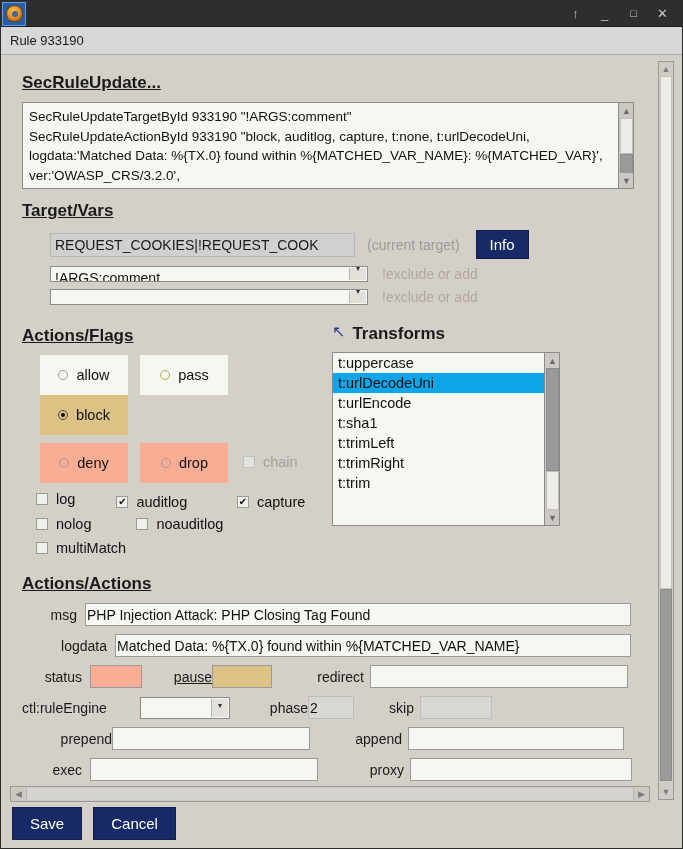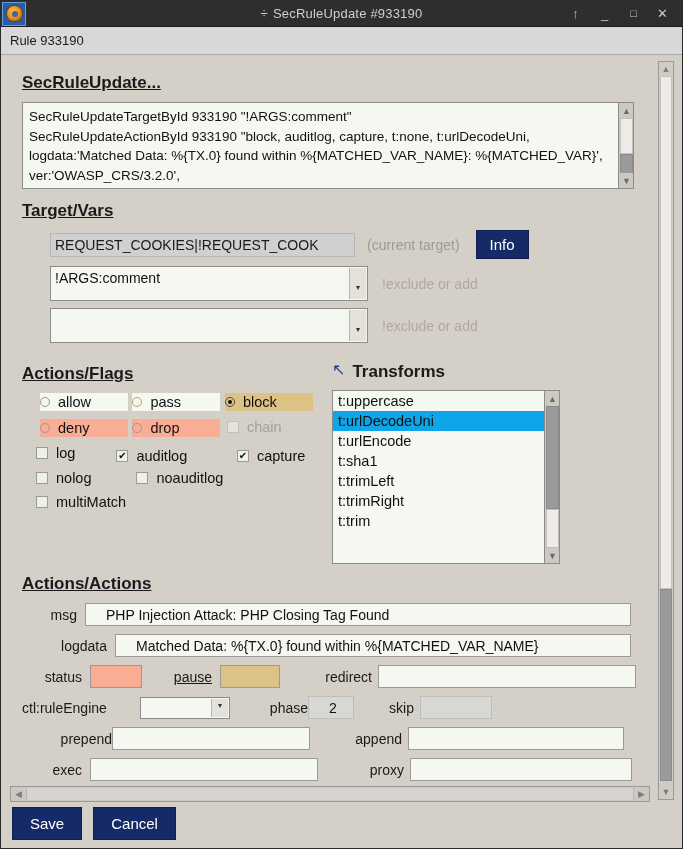--- a/index.html
+++ b/index.html
@@ -145,43 +145,45 @@
   .btn-info {
     margin-left: 16px;
     background: #152a66; color: #fff;
     font-size: 15px;
     padding: 5px 13px;
     border: 1px solid #101f4c;
   }
   .combo-row { margin: 0 0 7px 28px; }
   .combo {
     position: relative;
-    width: 318px; height: 35px;
+    width: 318px; height: 16px;
     background: #f4f8f0; border: 1px solid #8b8b8b;
     font-size: 14px; color: #111;
     padding: 2px 22px 2px 4px; line-height: 18px;
     white-space: nowrap; overflow: hidden;
   }
   .combo .arrow {
     position: absolute; right: 1px; top: 1px; bottom: 1px; width: 17px;
     background: #e3e1da; border-left: 1px solid #b6b6b6;
     display: flex; align-items: flex-end; justify-content: center;
     padding-bottom: 2px; font-size: 8px; color: #333;
   }
   .hint2 { color: #b0a6a6; font-size: 14px; margin-left: 14px; }
 
   
   .two-col { display: flex; align-items: flex-start; }
   .col-left { width: 305px; }
   .col-right { width: 240px; margin-left: 5px; }
 
   .flagbtn {
     display: inline-flex; align-items: center;
-    height: 18px; width: 88px;
+    justify-content: center;
+    height: 40px; width: 88px;
     font-size: 14.5px; color: #111;
+    margin-right: 8px;
   }
   .flagbtn .radio {
     width: 10px; height: 10px; border-radius: 50%;
     border: 1px solid #9a9a9a; margin-right: 8px;
     background: transparent; flex: 0 0 auto;
     position: relative;
   }
   .flagbtn.sel .radio { border-color: #4a4a4a; }
   .flagbtn.sel .radio::after {
     content: ""; position: absolute; left: 2px; top: 2px;
@@ -239,21 +241,21 @@
     position: absolute; left: 1px; top: 118px; width: 13px; height: 39px;
     background: #eeece6; border: 1px solid #c3c0ba;
   }
 
   
   .p-row { display: flex; align-items: center; margin-bottom: 8px; }
   .p-label { font-size: 14px; color: #1a1a1a; text-align: right; }
   .p-input {
     background: #f4f8f0; border: 1px solid #9a9a9a;
     height: 23px; font-size: 14px; color: #111;
-    padding: 2px 20px; line-height: 18px;
+    padding: 2px 1px; line-height: 18px;
     white-space: nowrap; overflow: hidden;
   }
   .p-input.gray { background: #d7d7d3; border-color: #bdbdbd; }
   .p-swatch { height: 23px; border: 1px solid #9a9a9a; }
 
   
   .hscroll {
     position: absolute; left: 8px; bottom: 45px;
     width: 640px; height: 16px;
     background: #ccc9c2; border: 1px solid #9a9a9a;
@@ -299,23 +301,20 @@
   }
 </style>
 </head>
 <body>
 
 <div class="window">
 
   <div class="titlebar">
     <div class="titlebar-icon">
       <div class="shield"></div>
-    </div>
-    <div class="title-center">
-      <span class="divider-glyph">÷</span><span>SecRuleUpdate #933190</span>
     </div>
     <div class="win-controls">
       <div class="win-btn">↑</div>
       <div class="win-btn">_</div>
       <div class="win-btn sq">□</div>
       <div class="win-btn">✕</div>
     </div>
   </div>
 
   <div class="rulebar">
@@ -461,21 +460,21 @@
         </div>
 
         <div class="p-row">
           <span class="p-label" style="width:85px;margin-right:8px;">logdata</span>
           <span class="p-input" style="width:516px;">Matched Data: %{TX.0} found within %{MATCHED_VAR_NAME}</span>
         </div>
 
         <div class="p-row">
           <span class="p-label" style="width:60px;margin-right:8px;">status</span>
           <span class="p-swatch" style="width:52px;background:#f9ad95;"></span>
-          <span class="p-label" style="width:70px;margin-right:8px;text-decoration:underline;">pause</span>
+          <span class="p-label" style="width:70px;text-decoration:underline;">pause</span>
           <span class="p-swatch" style="width:60px;background:#ddc285;"></span>
           <span class="p-label" style="width:92px;margin-right:6px;">redirect</span>
           <span class="p-input" style="width:258px;"></span>
         </div>
 
         <div class="p-row">
           <span class="p-label" style="width:110px;margin-right:8px;text-align:left;">ctl:ruleEngine</span>
           <span class="combo" style="width:90px;height:22px;">
             <span></span>
             <span class="arrow">▾</span>

